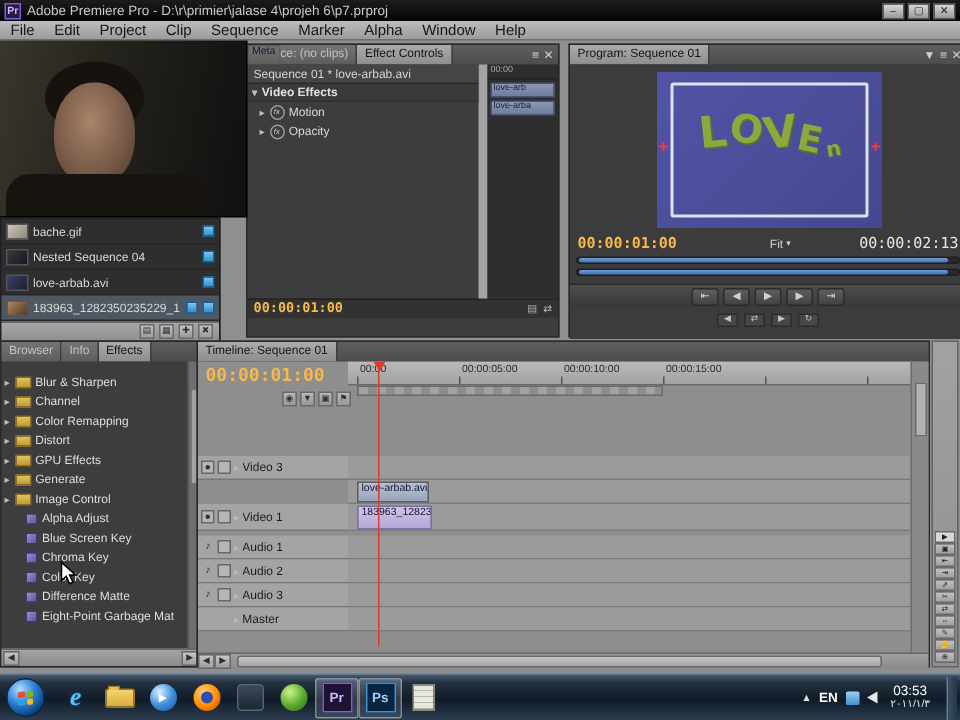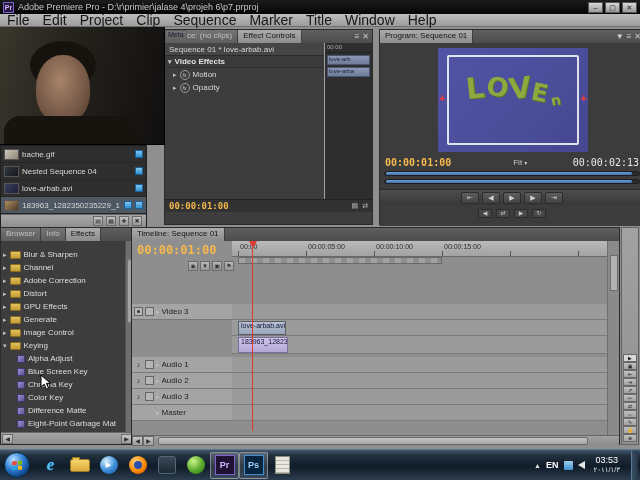--- a/index.html
+++ b/index.html
@@ -5,34 +5,34 @@
 *{box-sizing:border-box;margin:0;padding:0}
 body{margin:0;background:#000;font-family:"Liberation Sans",sans-serif}
 #root{position:relative;width:640px;height:480px;background:#8f8f8f;overflow:hidden;font-size:9px;color:#ddd}
 
 .titlebar{position:absolute;left:0;top:0;width:640px;height:14px;background:linear-gradient(#1c1c1c,#050505);display:flex;align-items:center;padding:0 3px}
 .appbadge{width:11px;height:11px;background:#2a1a3e;border:1px solid #7a5fd0;color:#cdb6ff;font-size:7px;font-weight:bold;display:flex;align-items:center;justify-content:center;margin-right:4px}
 .title-text{color:#c8c8c8;font-size:9px;white-space:nowrap}
 .win-controls{margin-left:auto;display:flex;gap:2px}
 .win-btn{width:15px;height:11px;background:linear-gradient(#d8d8d8,#9a9a9a);border:1px solid #555;color:#222;font-size:7px;line-height:9px;text-align:center}
 
-.menubar{position:absolute;left:0;top:14px;width:640px;height:13px;background:linear-gradient(#bdbdbd,#9c9c9c);border-bottom:1px solid #6f6f6f;display:flex;align-items:center;gap:13px;padding:0 7px;color:#161616;font-size:14px}
+.menubar{position:absolute;left:0;top:14px;width:640px;height:13px;background:linear-gradient(#bdbdbd,#9c9c9c);border-bottom:1px solid #6f6f6f;display:flex;align-items:center;gap:13px;padding:0 7px;color:#161616;font-size:10px}
 .menu-item{white-space:nowrap}
 
 .panel{position:absolute;background:#3d3d3d;border:1px solid #2a2a2a}
 .tabbar{height:13px;background:linear-gradient(#5f5f5f,#4c4c4c);display:flex;align-items:stretch;overflow:hidden}
 .tab{padding:1px 5px 0;font-size:8px;color:#c2c2c2;background:linear-gradient(#747474,#5d5d5d);border-right:1px solid #3e3e3e;white-space:nowrap}
 .tab.active{background:linear-gradient(#ababab,#8d8d8d);color:#141414}
 .tab.clip{max-width:30px;overflow:hidden}
 .tabbar .bar-ico{margin-left:auto;display:flex;align-items:center;gap:3px;padding:0 3px;color:#cfcfcf;font-size:8px}
 .gold{color:#f7b84e;font-family:"DejaVu Sans Mono",monospace;font-weight:bold}
 .white-tc{color:#e8e8e8;font-family:"DejaVu Sans Mono",monospace}
 
 .ec-body{position:relative;height:156px;display:flex}
-.ec-left{width:160px;border-right:1px solid #a3a3a3;position:relative}
+.ec-left{width:160px;border-right:6px solid #a3a3a3;position:relative}
 .ec-header{height:13px;line-height:13px;padding:0 4px;background:#454545;border-bottom:1px solid #2a2a2a;color:#d6d6d6;font-size:8px;white-space:nowrap}
 .ec-section{height:12px;display:flex;align-items:center;gap:3px;padding:0 3px;background:#3a3a3a;border-bottom:1px solid #303030;color:#e0e0e0;font-weight:bold;font-size:8px}
 .ec-row{height:13px;display:flex;align-items:center;gap:3px;padding:0 3px 0 8px;color:#d8d8d8;font-size:8px}
 .chev{color:#bdbdbd;font-size:7px}
 .fxb{width:10px;height:10px;border:1px solid #9a9a9a;border-radius:50%;font-size:5px;font-style:italic;display:flex;align-items:center;justify-content:center;color:#cfcfcf}
 .ec-mini{flex:1;background:#2e2e2e;position:relative}
 .mini-ruler{height:10px;font-size:6px;color:#aaa;padding:1px 2px;border-bottom:1px solid #222}
 .mini-chip{margin:2px 2px 0;height:10px;background:linear-gradient(#8b97b5,#6f7c9a);border:1px solid #4a5570;font-size:6px;color:#16203a;padding:0 1px;overflow:hidden;white-space:nowrap}
 .ec-foot{height:13px;background:#323232;border-top:1px solid #222;display:flex;align-items:center;padding:0 4px;gap:4px}
 .mini-ico{font-size:7px;color:#b8b8b8}
@@ -159,21 +159,21 @@
     </div>
   </div>
 
   <div class="menubar">
     <span class="menu-item">File</span>
     <span class="menu-item">Edit</span>
     <span class="menu-item">Project</span>
     <span class="menu-item">Clip</span>
     <span class="menu-item">Sequence</span>
     <span class="menu-item">Marker</span>
-    <span class="menu-item">Title</span>
+    <span class="menu-item">Alpha</span>
     <span class="menu-item">Window</span>
     <span class="menu-item">Help</span>
   </div>
 
   <div class="panel" style="left:164px;top:29px;width:209px;height:196px">
     <div class="tabbar">
       <div class="tab">Source: (no clips)</div>
       <div class="tab active">Effect Controls</div>
       <div class="tab clip">Meta</div>
       <div class="bar-ico">
@@ -307,46 +307,41 @@
           <span>Blur &amp; Sharpen</span>
         </div>
       <div class="tree-row">
           <span class="chev">▸</span>
           <div class="folder-ico"></div>
           <span>Channel</span>
         </div>
       <div class="tree-row">
           <span class="chev">▸</span>
           <div class="folder-ico"></div>
-          <span>Adobe Correction</span>
+          <span>Color Remapping</span>
         </div>
       <div class="tree-row">
           <span class="chev">▸</span>
           <div class="folder-ico"></div>
           <span>Distort</span>
         </div>
       <div class="tree-row">
           <span class="chev">▸</span>
           <div class="folder-ico"></div>
           <span>GPU Effects</span>
         </div>
       <div class="tree-row">
           <span class="chev">▸</span>
           <div class="folder-ico"></div>
           <span>Generate</span>
         </div>
       <div class="tree-row">
           <span class="chev">▸</span>
           <div class="folder-ico"></div>
           <span>Image Control</span>
-        </div>
-      <div class="tree-row">
-          <span class="chev">▾</span>
-          <div class="folder-ico"></div>
-          <span>Keying</span>
         </div>
       <div class="tree-row child">
           <div class="plug-ico"></div>
           <span>Alpha Adjust</span>
         </div>
       <div class="tree-row child">
           <div class="plug-ico"></div>
           <span>Blue Screen Key</span>
         </div>
       <div class="tree-row child">
@@ -403,20 +398,28 @@
       </div>
       <div class="workarea"></div>
 
       <div class="trk" style="top:63px">
         <div class="tgl">
             <div class="d"></div>
           </div>
         <div class="tgl"></div>
         <span class="chev">▸</span>
         <span class="trk-name">Video 3</span>
+      </div>
+      <div class="trk" style="top:95px;height:18px">
+        <div class="tgl">
+            <div class="d"></div>
+          </div>
+        <div class="tgl"></div>
+        <span class="chev">▸</span>
+        <span class="trk-name">Video 1</span>
       </div>
       <div class="trk" style="top:116px">
         <span class="spk">♪</span>
         <div class="tgl"></div>
         <span class="chev">▸</span>
         <span class="trk-name">Audio 1</span>
       </div>
       <div class="trk" style="top:132px">
         <span class="spk">♪</span>
         <div class="tgl"></div>

